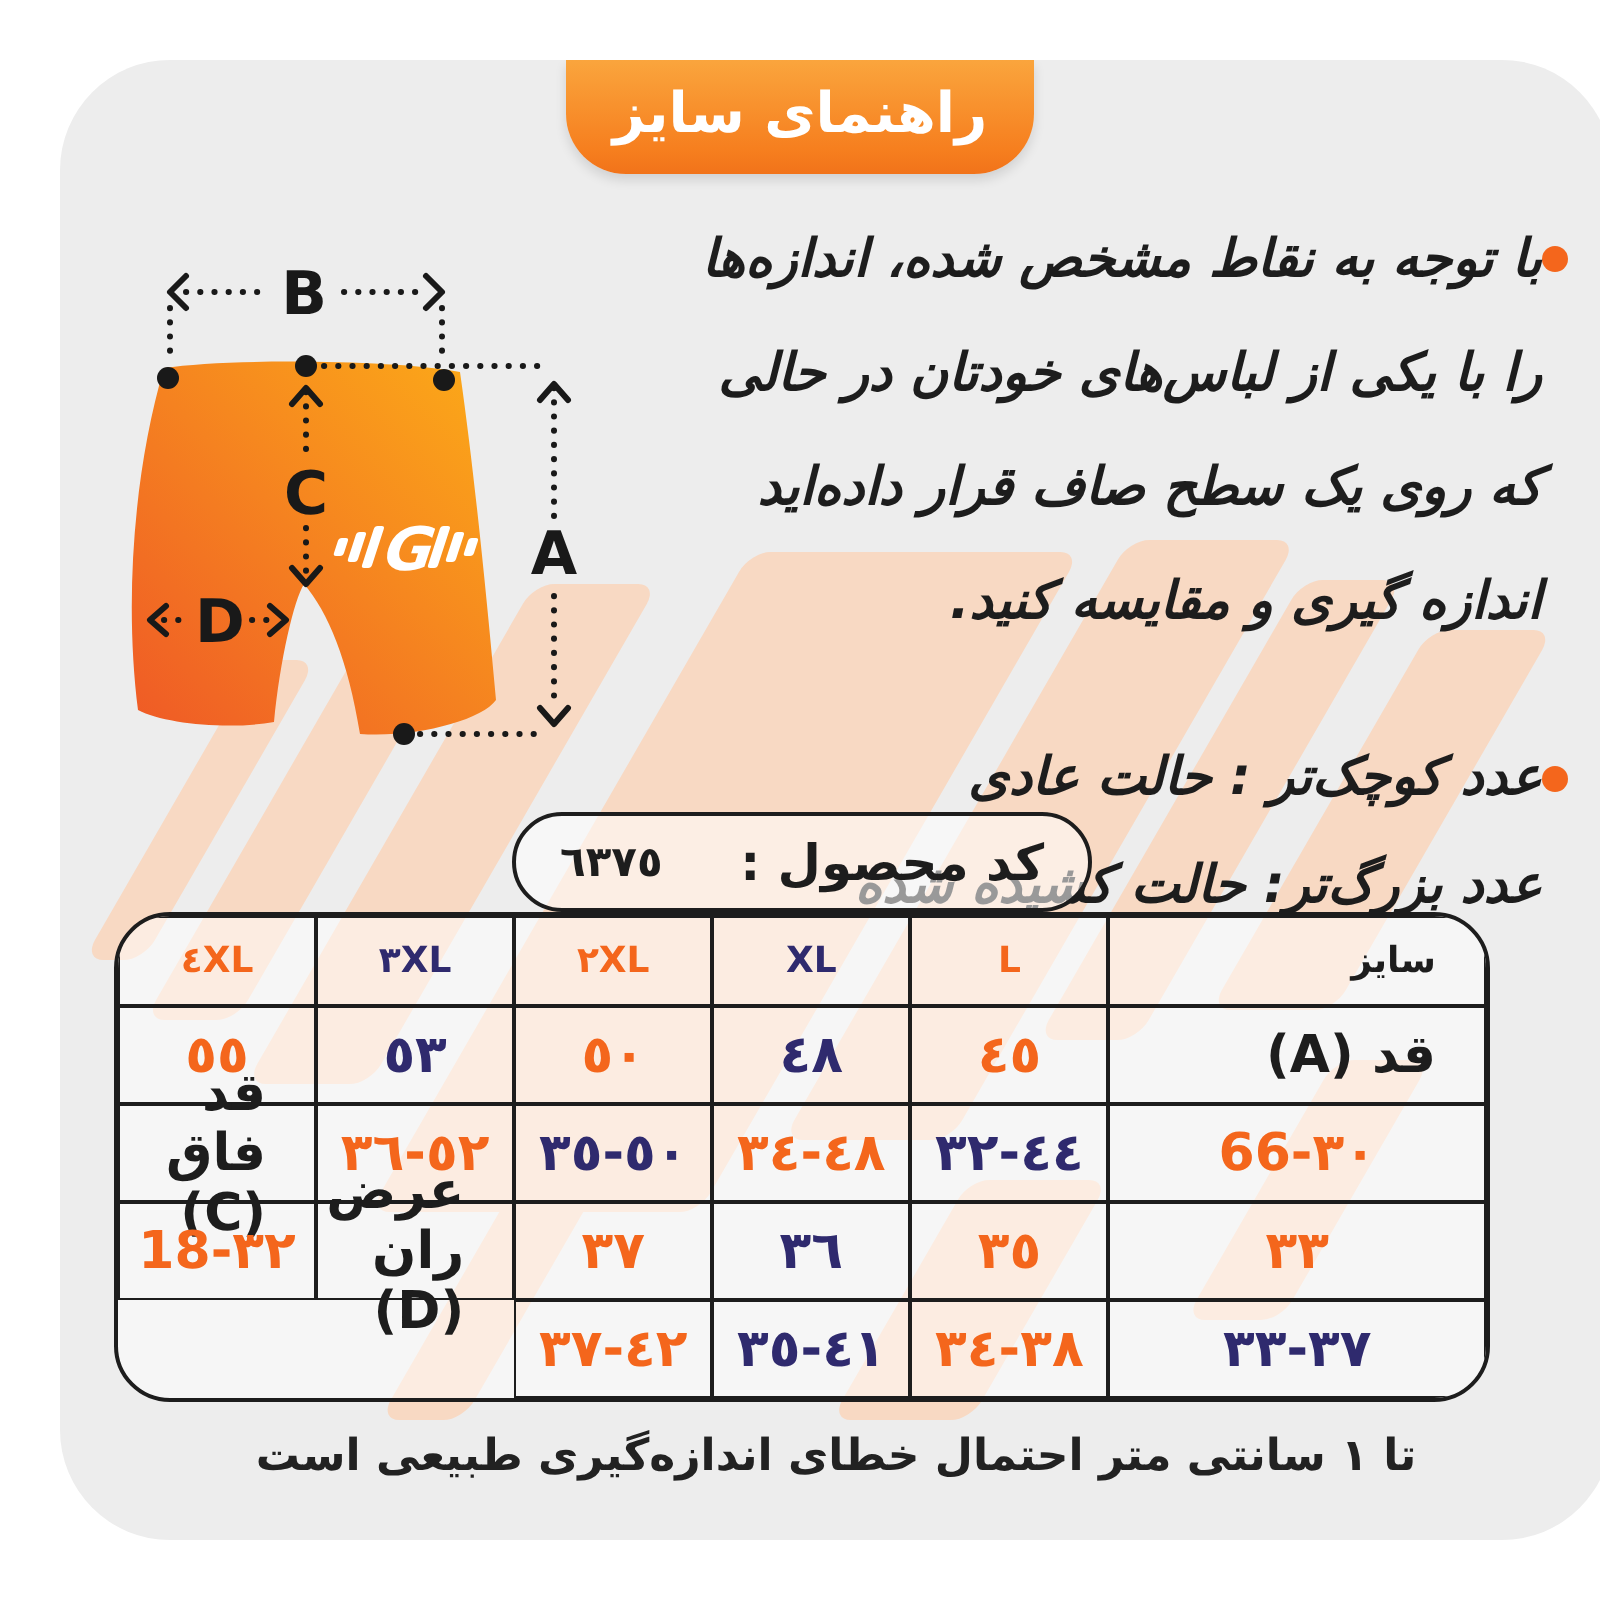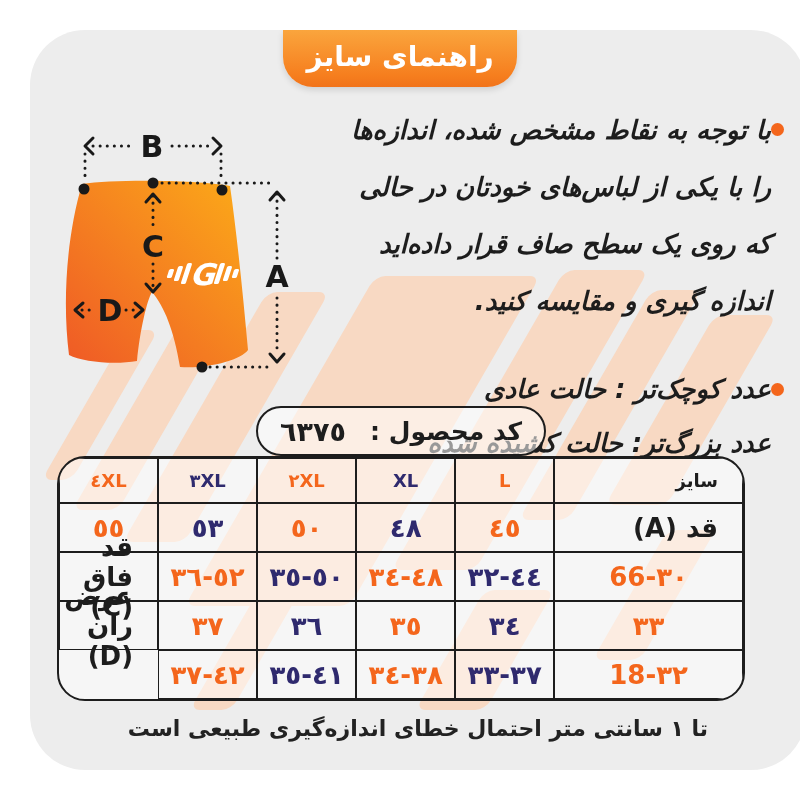--- a/index.html
+++ b/index.html
@@ -37,21 +37,21 @@
   .ah{stroke:#191919;stroke-width:3;fill:none;stroke-linecap:round;stroke-linejoin:round;}
   .mlabel{font-weight:700;font-size:30px;fill:#191919;text-anchor:middle;font-family:"DejaVu Sans",sans-serif;}
   
   .pill{
     position:absolute;left:226px;top:376px;width:290px;height:50px;z-index:2;
     border:2.2px solid #1d1d1d;border-radius:26px;background:rgba(255,255,255,0.55);
     display:flex;direction:rtl;align-items:center;justify-content:space-between;
     padding:0 22px;box-sizing:border-box;
   }
   .pill .plabel{font-weight:700;font-size:25px;direction:rtl;}
-  .pill .pvalue{font-weight:700;font-size:27px;direction:ltr;}
+  .pill .pvalue{font-weight:700;font-size:21px;direction:ltr;}
   
   .size-table{
     position:absolute;left:27px;top:426px;width:688px;z-index:2;
     display:grid;direction:rtl;
     grid-template-columns:27.6% 1fr 1fr 1fr 1fr 1fr;
     grid-template-rows:45px repeat(4,49px);
     border:2.2px solid #1d1d1d;border-radius:28px;overflow:hidden;
     background:rgba(255,255,255,0.5);box-sizing:border-box;
   }
   .cell{
@@ -187,21 +187,20 @@
     <div class="cell num orange">٥٥</div>
 
     <div class="cell num orange">66-٣٠</div>
     <div class="cell num navy">٤٤-٣٢</div>
     <div class="cell num orange">٤٨-٣٤</div>
     <div class="cell num navy">٥٠-٣٥</div>
     <div class="cell num orange">٥٢-٣٦</div>
 
     <div class="cell rowlabel">قد فاق (C)</div>
     <div class="cell num orange">٣٣</div>
-    <div class="cell num navy">٣٤</div>
     <div class="cell num orange">٣٥</div>
     <div class="cell num navy">٣٦</div>
     <div class="cell num orange">٣٧</div>
 
     <div class="cell rowlabel">عرض ران (D)</div>
     <div class="cell num orange">18-٣٢</div>
     <div class="cell num navy">٣٧-٣٣</div>
     <div class="cell num orange">٣٨-٣٤</div>
     <div class="cell num navy">٤١-٣٥</div>
     <div class="cell num orange">٤٢-٣٧</div>

